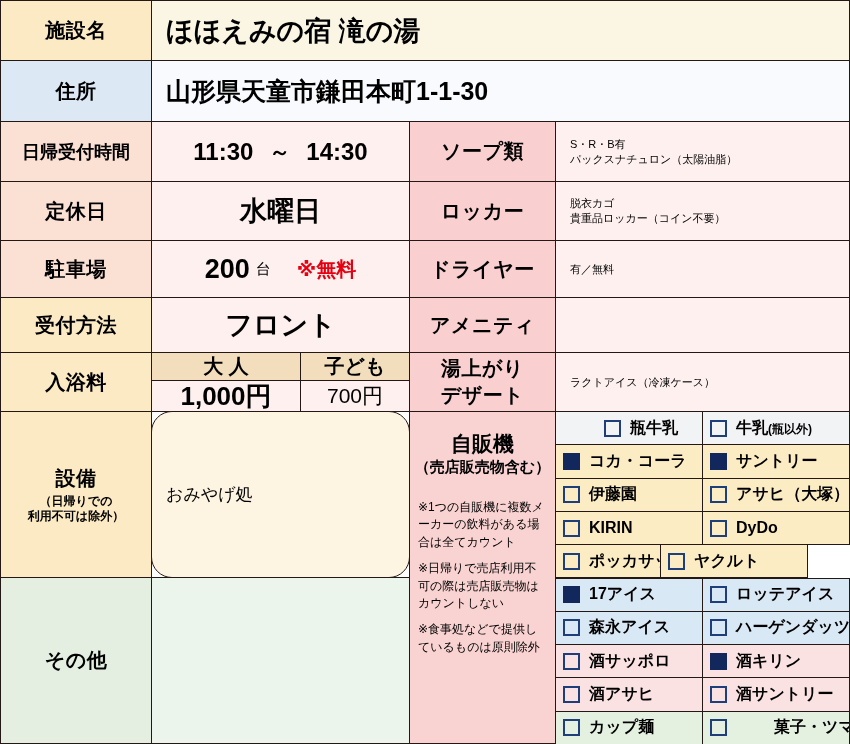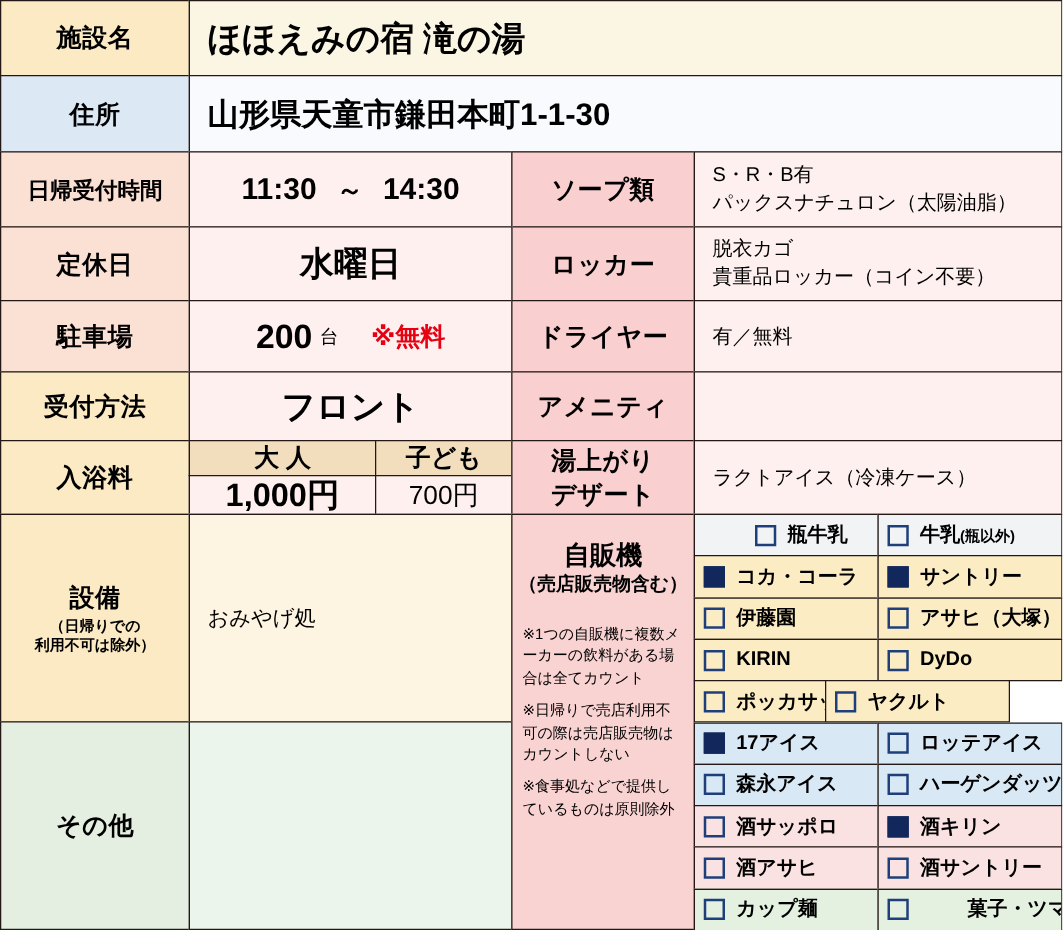--- a/index.html
+++ b/index.html
@@ -50,21 +50,21 @@
   .v-greenlt   { background: #ecf5ec; }
   .v-pinklt    { background: #f9d2d2; }
   .v-tan       { background: #f2debd; }
 
   
   .lab       { font-size: 20px; font-weight: bold; letter-spacing: 0.5px; }
   .lab-sm    { font-size: 18px; font-weight: bold; }
   .val-xl    { font-size: 27px; font-weight: bold; }
   .val-lg    { font-size: 25px; font-weight: bold; }
   .val-md    { font-size: 24px; font-weight: bold; }
-  .val-sm    { font-size: 16px; }
+  .val-sm    { font-size: 11px; }
 
   .sub-note  { font-size: 12px; font-weight: bold; line-height: 1.25; margin-top: 2px; }
   .two-line  { line-height: 1.35; }
 
   .red-note  { color: #e60012; font-weight: bold; font-size: 20px; }
   .unit-sm   { font-size: 15px; font-weight: normal; margin-left: 6px; }
 
   .tilde     { font-size: 21px; font-weight: bold; }
 
   
@@ -208,21 +208,21 @@
   </div>
   <div class="cell lft pad-l v-blush" style="left:555px;top:352px;width:295px;height:60px;">
     <span class="val-sm">ラクトアイス（冷凍ケース）</span>
   </div>
 
   <div class="cell ctr col lbl-cream" style="left:0;top:411px;width:152px;height:167px;justify-content:center;">
     <span class="lab">設備</span>
     <span class="sub-note">（日帰りでの</span>
     <span class="sub-note" style="margin-top:0;">利用不可は除外）</span>
   </div>
-  <div class="cell lft pad-l v-cream2" style="left:151px;top:411px;width:259px;height:167px;">
+  <div class="cell lft pad-l v-cream2" style="left:151px;top:411px;width:259px;height:167px;border-radius:21px;">
     <span class="val-sm" style="font-size:17px;">おみやげ処</span>
   </div>
 
   <div class="cell ctr lbl-green" style="left:0;top:577px;width:152px;height:167px;">
     <span class="lab">その他</span>
   </div>
   <div class="cell lft pad-l v-greenlt" style="left:151px;top:577px;width:259px;height:167px;">
     <span class="val-sm"></span>
   </div>
 

